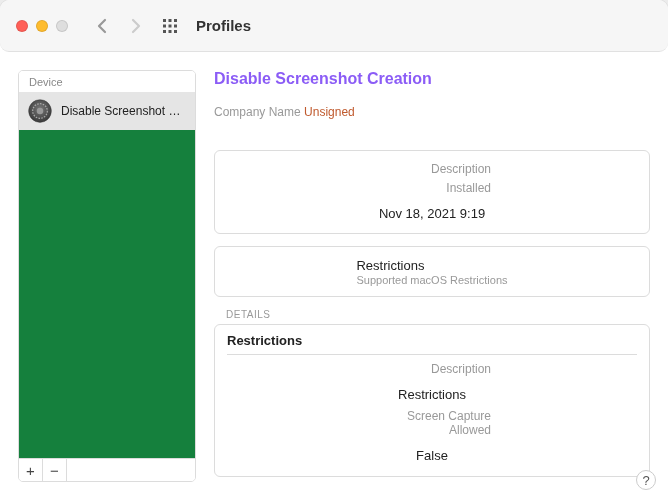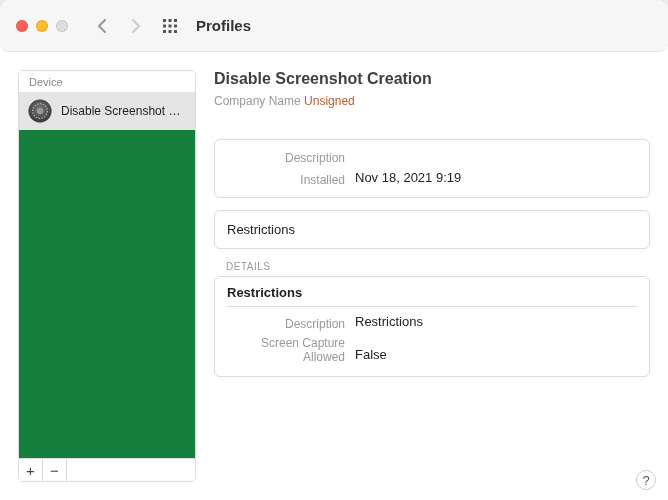--- a/index.html
+++ b/index.html
@@ -109,30 +109,30 @@
   font-size: 15px; color: #444;
   background: #fff;
 }
 .sf-spacer { flex:1; background:#fff; }
 
 .main {
   flex: 1;
   display: flex;
   flex-direction: column;
 }
-.main-title { font-size: 16px; font-weight: 600; color: #404040; margin-bottom: 6px; }
+.main-title { font-size: 16px; font-weight: 600; color: #8b5cf6; margin-bottom: 17px; }
 .main-sub { font-size: 12px; color: #999; margin-bottom: 31px; }
 .main-sub .unsigned { color: #c05a2e; }
 .info-box {
   border: 1px solid #dcdcdc;
   border-radius: 6px;
   padding: 10px 12px;
   margin-bottom: 12px;
 }
-.info-row { display: flex; gap: 10px; margin-bottom: 4px; align-items:flex-end; }
+.info-row { display: flex; gap: 10px; margin-bottom: 4px; align-items:center;flex-direction:column; }
 .info-row:last-child { margin-bottom: 0; }
 .info-label {
   width: 118px;
   text-align: right;
   font-size: 12px;
   color: #999;
   padding-top: 1px;
   flex-shrink: 0;
 }
 .info-value { font-size: 13px; color: #222; line-height: 1.35; }
@@ -253,20 +253,21 @@
         <div class="info-row">
           <div class="info-label">Installed</div>
           <div class="info-value">Nov 18, 2021 9:19</div>
         </div>
       </div>
 
       <div class="info-box">
         <div class="info-row">
           <div>
             <div class="info-value">Restrictions</div>
+            <div class="info-sub">Supported macOS Restrictions</div>
           </div>
         </div>
       </div>
 
       <div class="details-label">DETAILS</div>
       <div class="details-box">
         <div class="details-title">Restrictions</div>
         <div class="info-row">
           <div class="info-label">Description</div>
           <div class="info-value">Restrictions</div>

